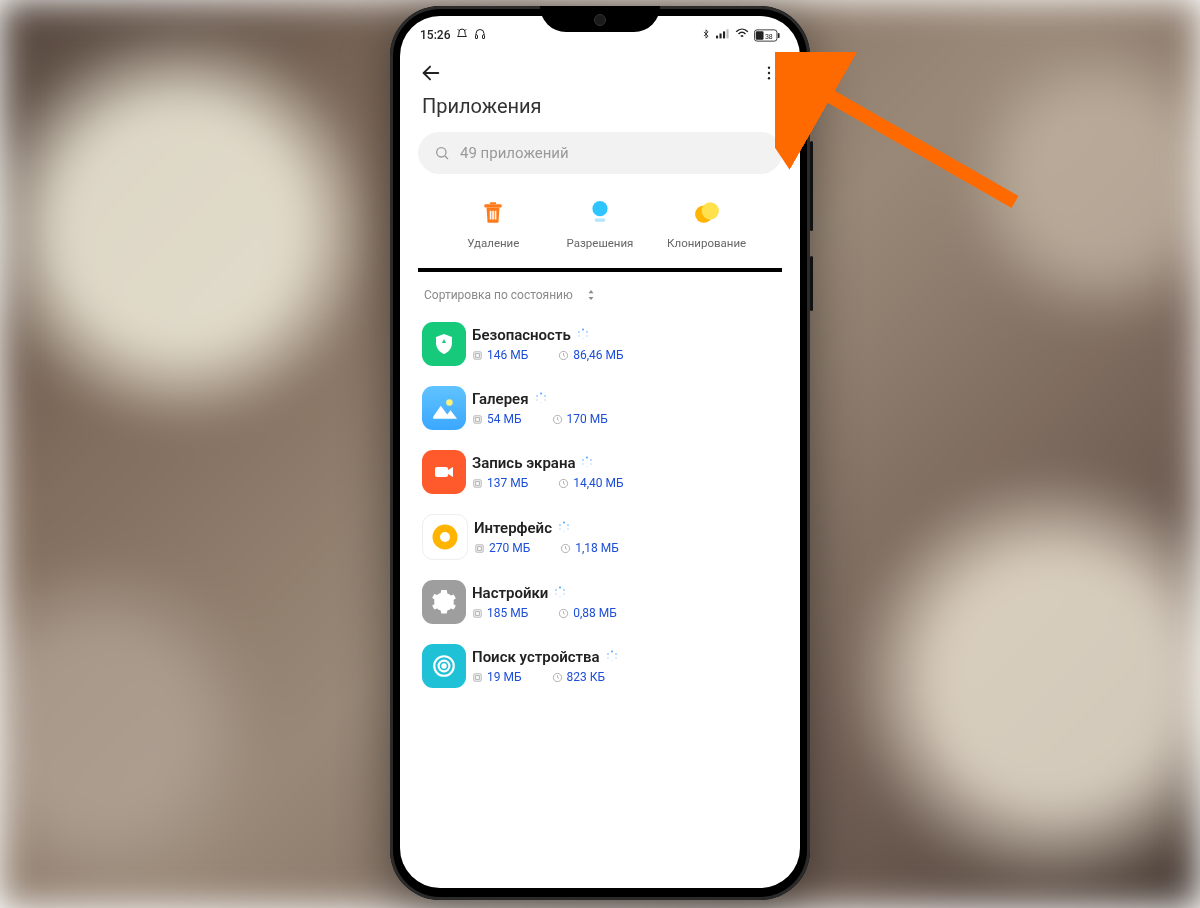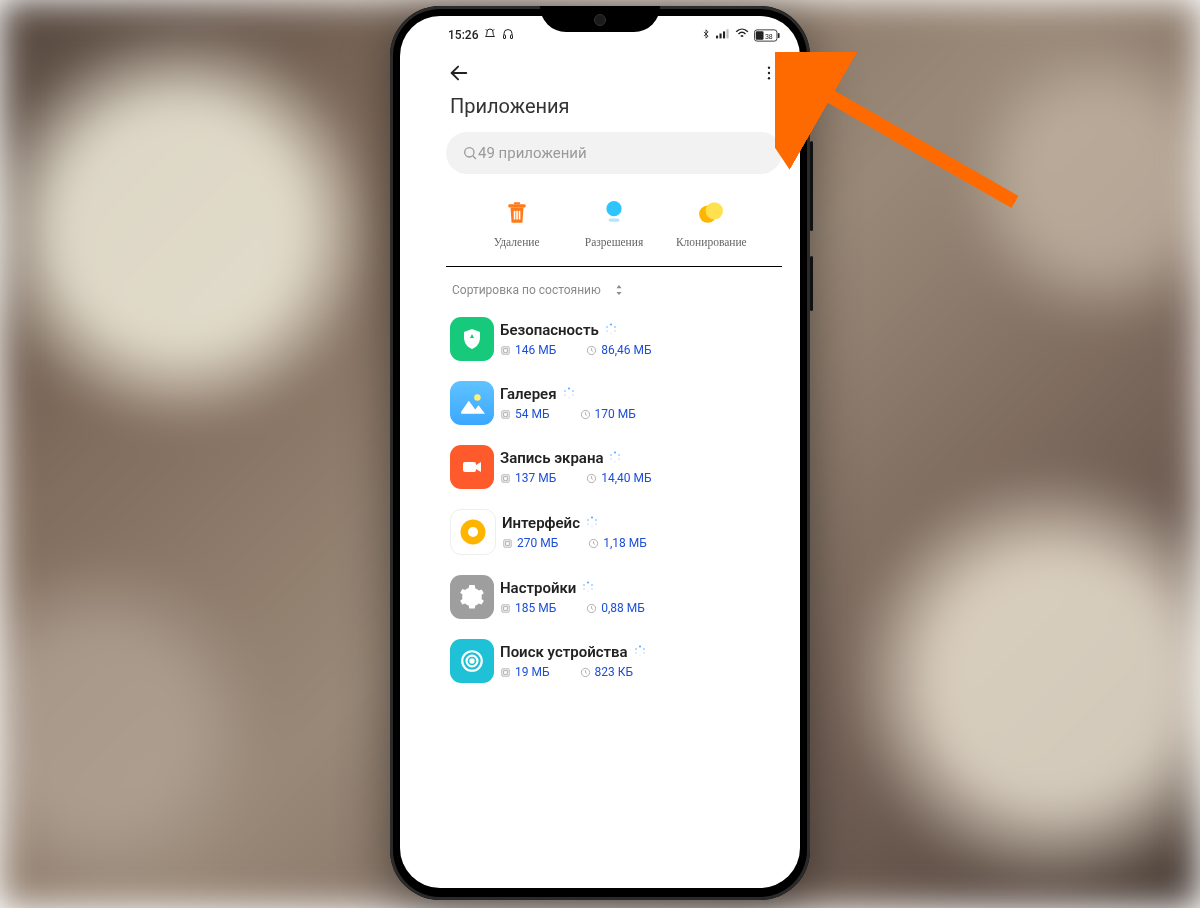--- a/index.html
+++ b/index.html
@@ -9,36 +9,36 @@
       radial-gradient(circle at 88% 75%, rgba(255,245,225,0.8) 0 120px, transparent 210px),
       radial-gradient(circle at 92% 20%, rgba(225,210,190,0.6) 0 80px, transparent 150px),
       radial-gradient(circle at 8% 80%, rgba(200,185,170,0.6) 0 90px, transparent 170px),
       linear-gradient(135deg,#5a4a40 0%,#8b7360 25%,#a5917d 50%,#7e685a 75%,#4e4038 100%);
       filter:blur(18px) saturate(0.9);}
   .bg::after{content:"";position:absolute;inset:0;background:rgba(0,0,0,0.05);}
   
   .phone{position:absolute;left:390px;top:6px;width:420px;height:894px;border-radius:50px;background:#000;box-shadow:0 10px 50px rgba(0,0,0,0.45), inset 0 0 0 3px #2b2b2b;}
   .notch{position:absolute;top:0;left:50%;transform:translateX(-50%);width:120px;height:26px;background:#000;border-radius:0 0 60px 60px;z-index:5;}
   .notch::after{content:"";position:absolute;top:8px;left:50%;transform:translateX(-50%);width:10px;height:10px;border-radius:50%;background:#1a1a1a;border:1px solid #333;}
-  .screen{position:absolute;top:10px;left:10px;right:10px;bottom:12px;background:#fff;border-radius:40px;overflow:hidden;padding-left:28px;}
+  .screen{position:absolute;top:10px;left:10px;right:10px;bottom:12px;background:#fff;border-radius:40px;overflow:hidden;}
   
   .statusbar{height:30px;display:flex;align-items:center;justify-content:space-between;padding:4px 20px 0;font-size:12px;font-weight:500;color:#222;}
   .status-left{display:flex;align-items:center;gap:6px;}
   .status-right{display:flex;align-items:center;gap:5px;}
   .sicon{display:inline-block;}
   
   .hdr{display:flex;align-items:center;justify-content:space-between;padding:10px 18px 6px;}
   .back{width:26px;height:26px;display:flex;align-items:center;justify-content:center;cursor:pointer;}
   .more{width:26px;height:26px;display:flex;align-items:center;justify-content:center;cursor:pointer;}
   
   .title{font-size:20px;font-weight:400;color:#333;padding:2px 22px 14px;}
   
-  .search{margin:0 18px 18px;height:42px;border-radius:22px;background:#f2f2f2;display:flex;align-items:center;padding:0 16px;color:#9a9a9a;font-size:15px;cursor:text;}
-  
-  .quick{display:flex;justify-content:space-around;padding:6px 22px 18px;border-bottom:1px solid #000000;margin:0 18px;font-family:Liberation Serif, serif;}
+  .search{margin:0 18px 18px;height:42px;border-radius:22px;background:#f2f2f2;display:flex;align-items:center;padding:0 16px;color:#9a9a9a;font-size:15px;gap:10px;cursor:text;}
+  
+  .quick{display:flex;justify-content:space-around;padding:6px 22px 18px;border-bottom:4px solid #000000;margin:0 18px;}
   .qitem{display:flex;flex-direction:column;align-items:center;gap:8px;width:90px;cursor:pointer;}
   .qicon{width:30px;height:30px;display:flex;align-items:center;justify-content:center;}
   .qlabel{font-size:11.5px;color:#666;}
   
   .sort{padding:16px 24px 10px;font-size:12px;color:#8a8a8a;display:flex;align-items:center;gap:13px;cursor:pointer;}
   
   .list{padding:0 18px;}
   .row{display:flex;align-items:center;gap:6px;padding:10px 4px;cursor:pointer;}
   .aicon{width:44px;height:44px;border-radius:11px;flex-shrink:0;display:flex;align-items:center;justify-content:center;}
   .acol{flex:1;min-width:0;}

